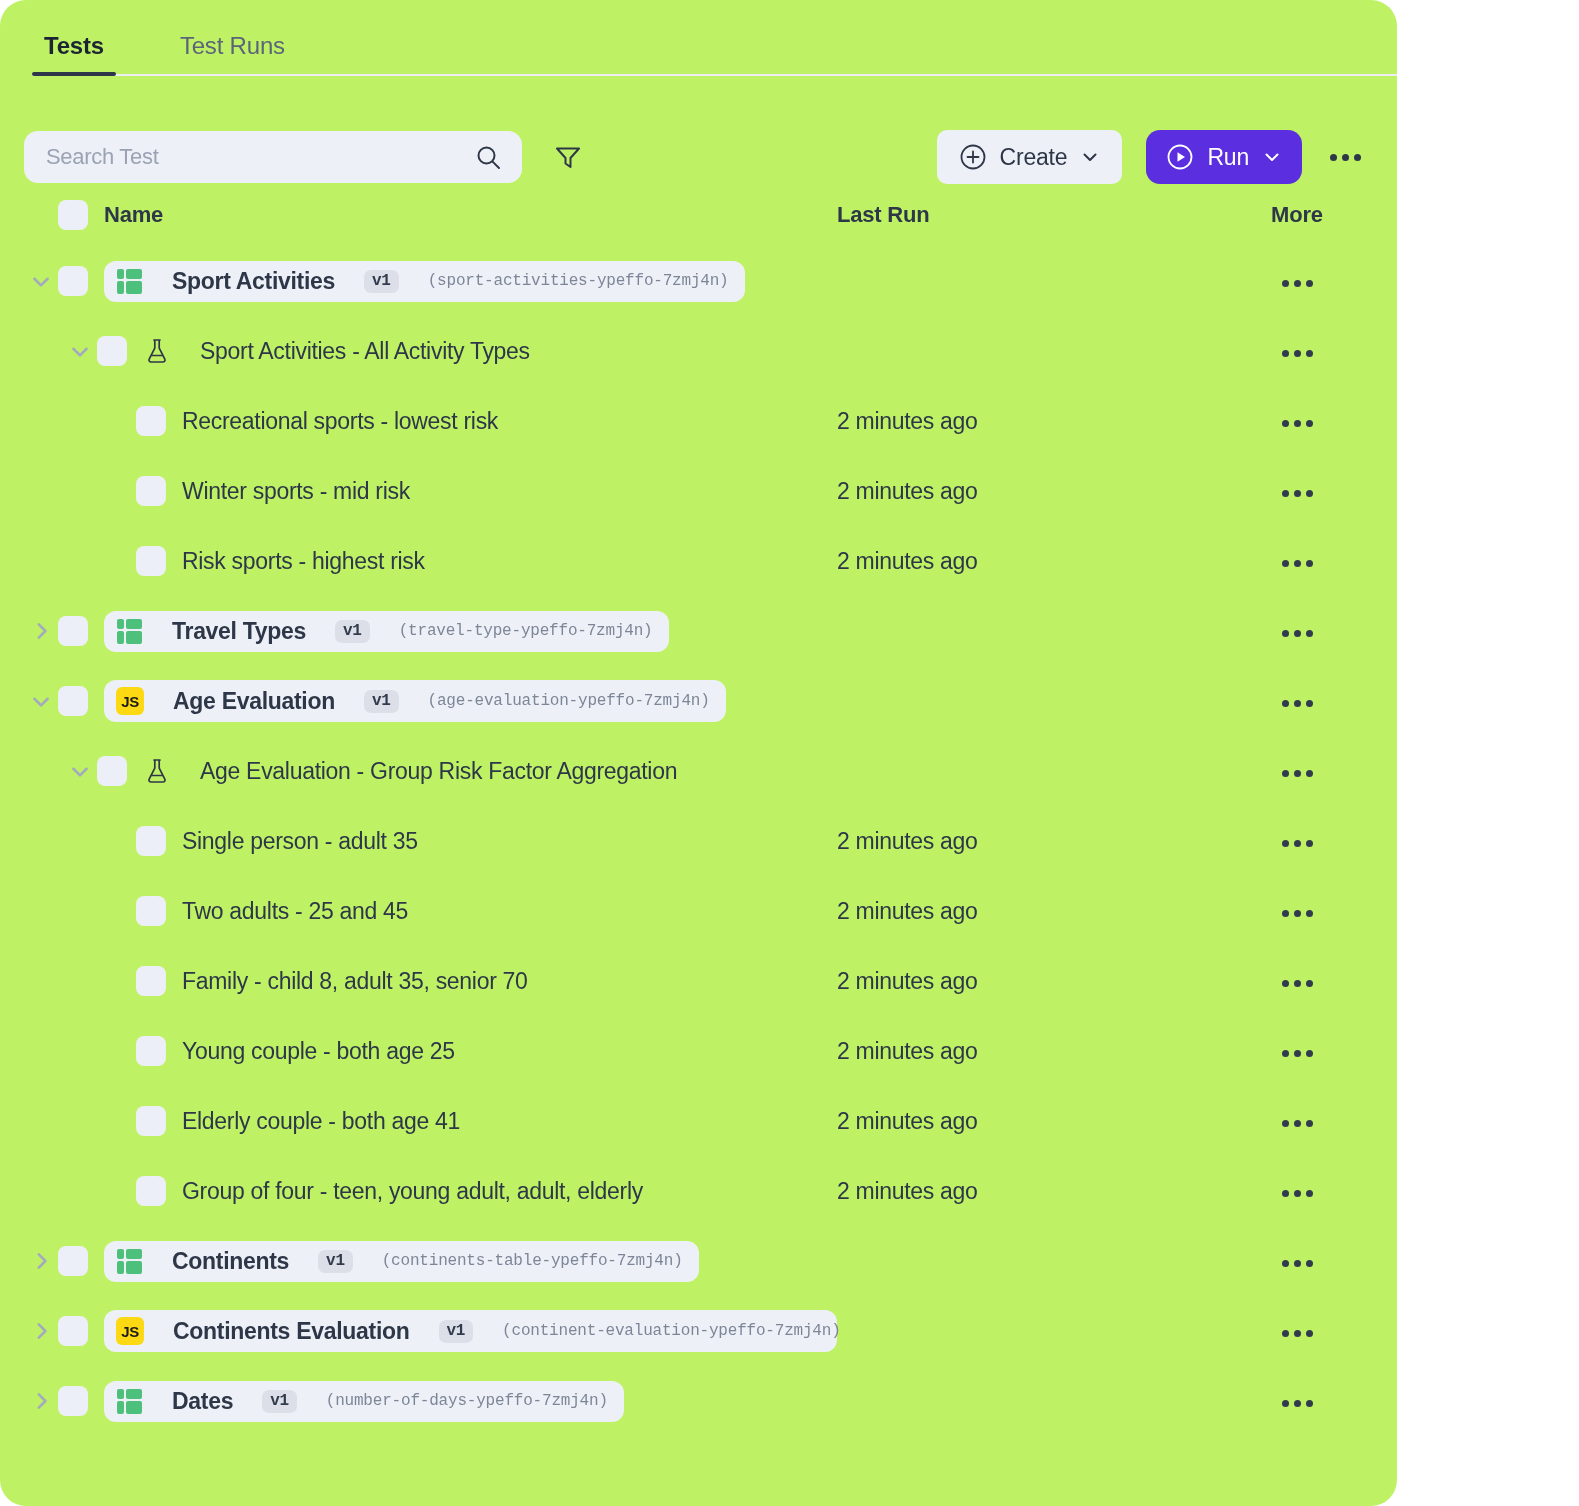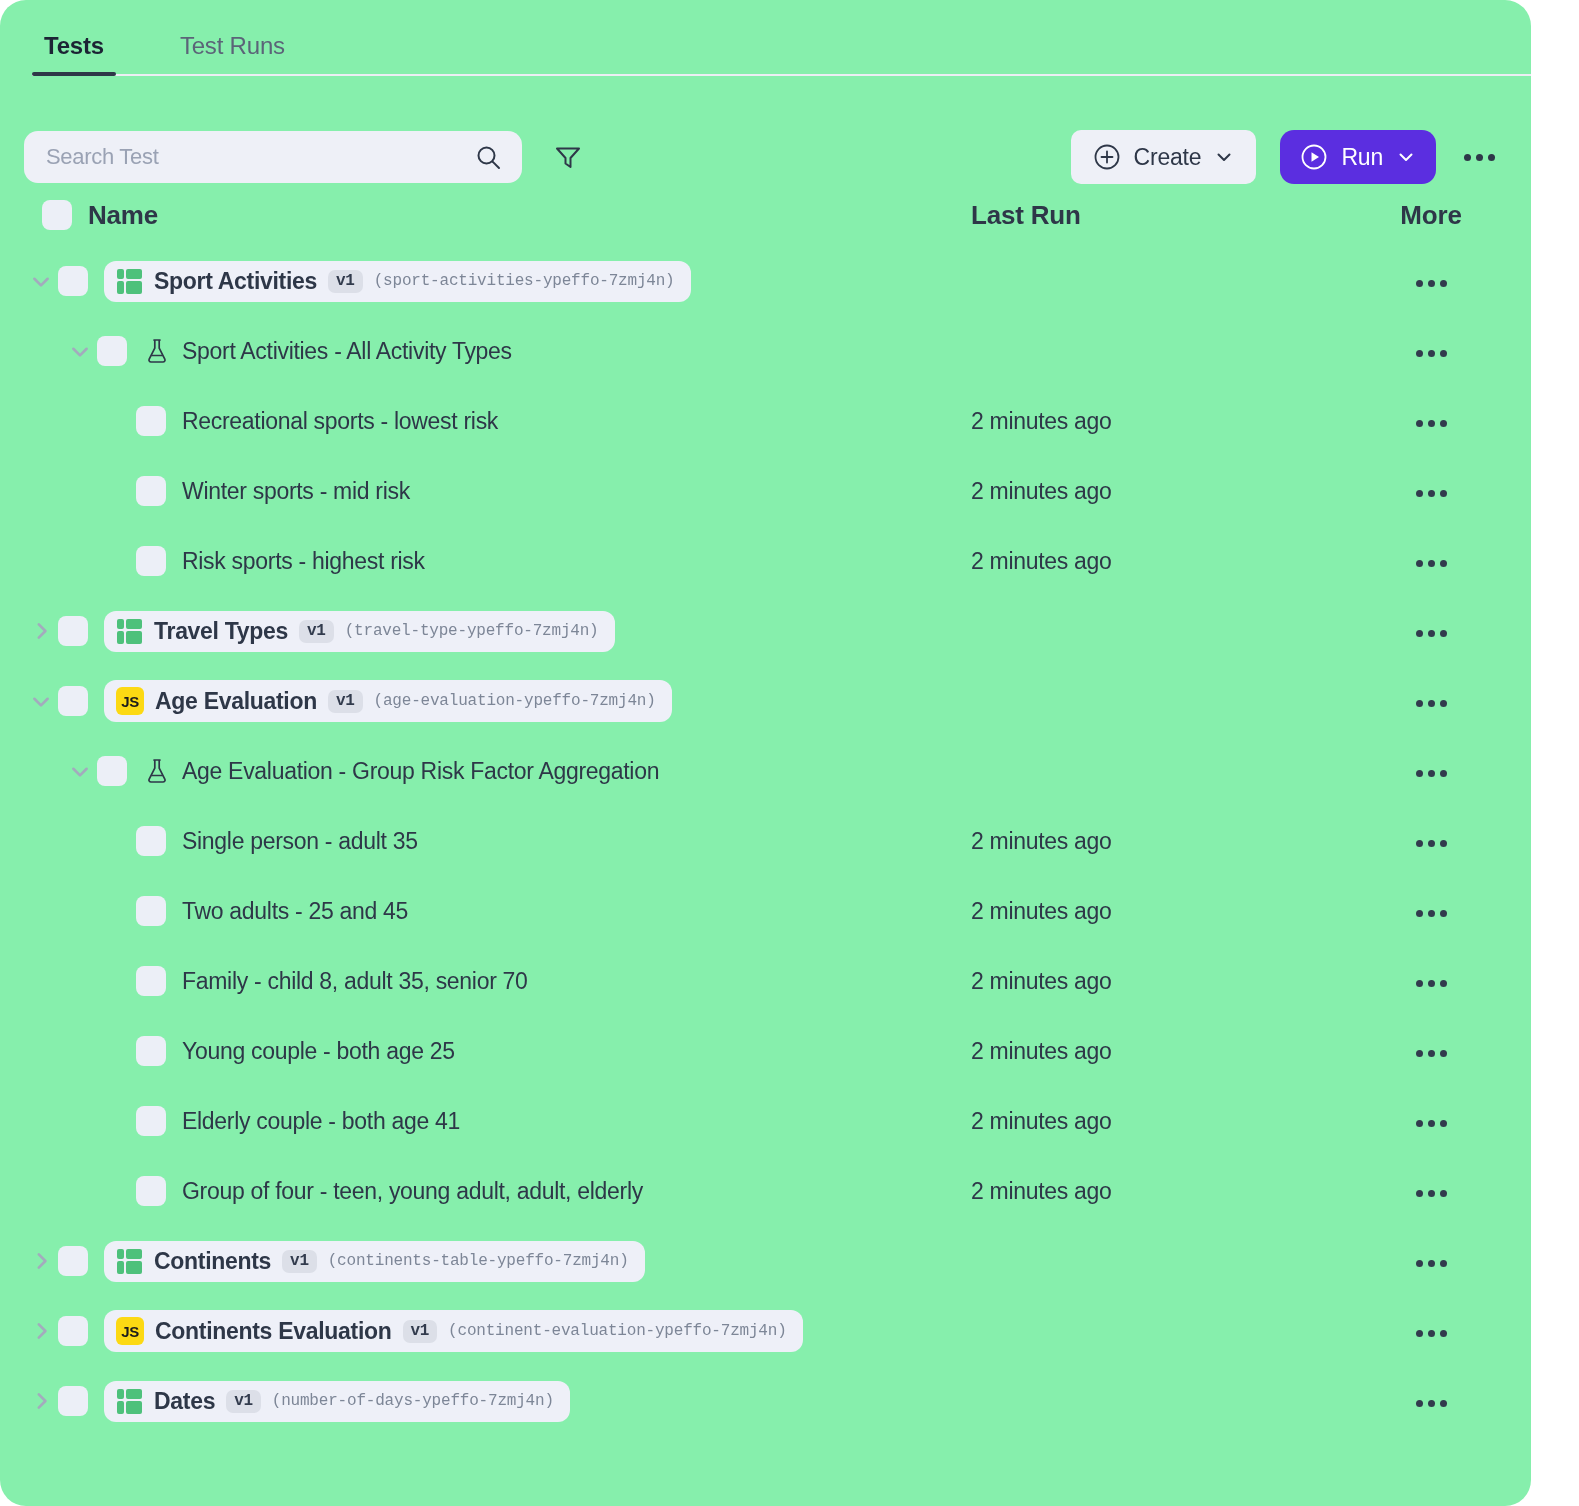--- a/index.html
+++ b/index.html
@@ -5,22 +5,22 @@
   * { box-sizing: border-box; }
   html, body {
     margin: 0; padding: 0;
     width: 1579px; height: 1506px;
     background: #ffffff;
     font-family: "Liberation Sans", sans-serif;
     -webkit-font-smoothing: antialiased;
   }
   .app-card {
     position: relative;
-    width: 1531px; height: 1506px;
-    background: #86efac;
+    width: 1397px; height: 1506px;
+    background: #bef264;
     border-radius: 26px;
     overflow: hidden;
   }
 
   
   .tabbar {
     position: relative;
     height: 76px;
     display: flex;
     align-items: flex-end;
@@ -131,22 +131,22 @@
     width: 7px; height: 7px; border-radius: 50%;
     background: #2e3748; display: block;
   }
 
   
   .table { padding: 0 30px 0 0; }
   .thead {
     display: flex;
     align-items: center;
     height: 62px;
-    padding-left: 8px;
-    font-size: 26px;
+    padding-left: 24px;
+    font-size: 22px;
     font-weight: 700;
     color: #2e3748;
     letter-spacing: -0.2px;
   }
   .col-name  { flex: 1; display: flex; align-items: center; }
   .col-last  { width: 390px; flex: 0 0 390px; }
   .col-more  { width: 140px; flex: 0 0 140px; text-align: center; }
 
   .row {
     display: flex;
@@ -172,21 +172,21 @@
     flex: 0 0 30px;
     border-radius: 8px;
     background: #eceff7;
     cursor: pointer;
   }
   .cb.head { background: #eceff7; }
 
   .namewrap {
     display: inline-flex;
     align-items: center;
-    gap: 11px;
+    gap: 29px;
     min-width: 0;
   }
   .namewrap.chip {
     background: #eef0f8;
     border-radius: 12px;
     padding: 7px 16px 7px 12px;
   }
 
   .sheet-icon { width: 27px; height: 27px; flex: 0 0 27px; }
   .flask-icon { width: 28px; height: 28px; flex: 0 0 28px; }

